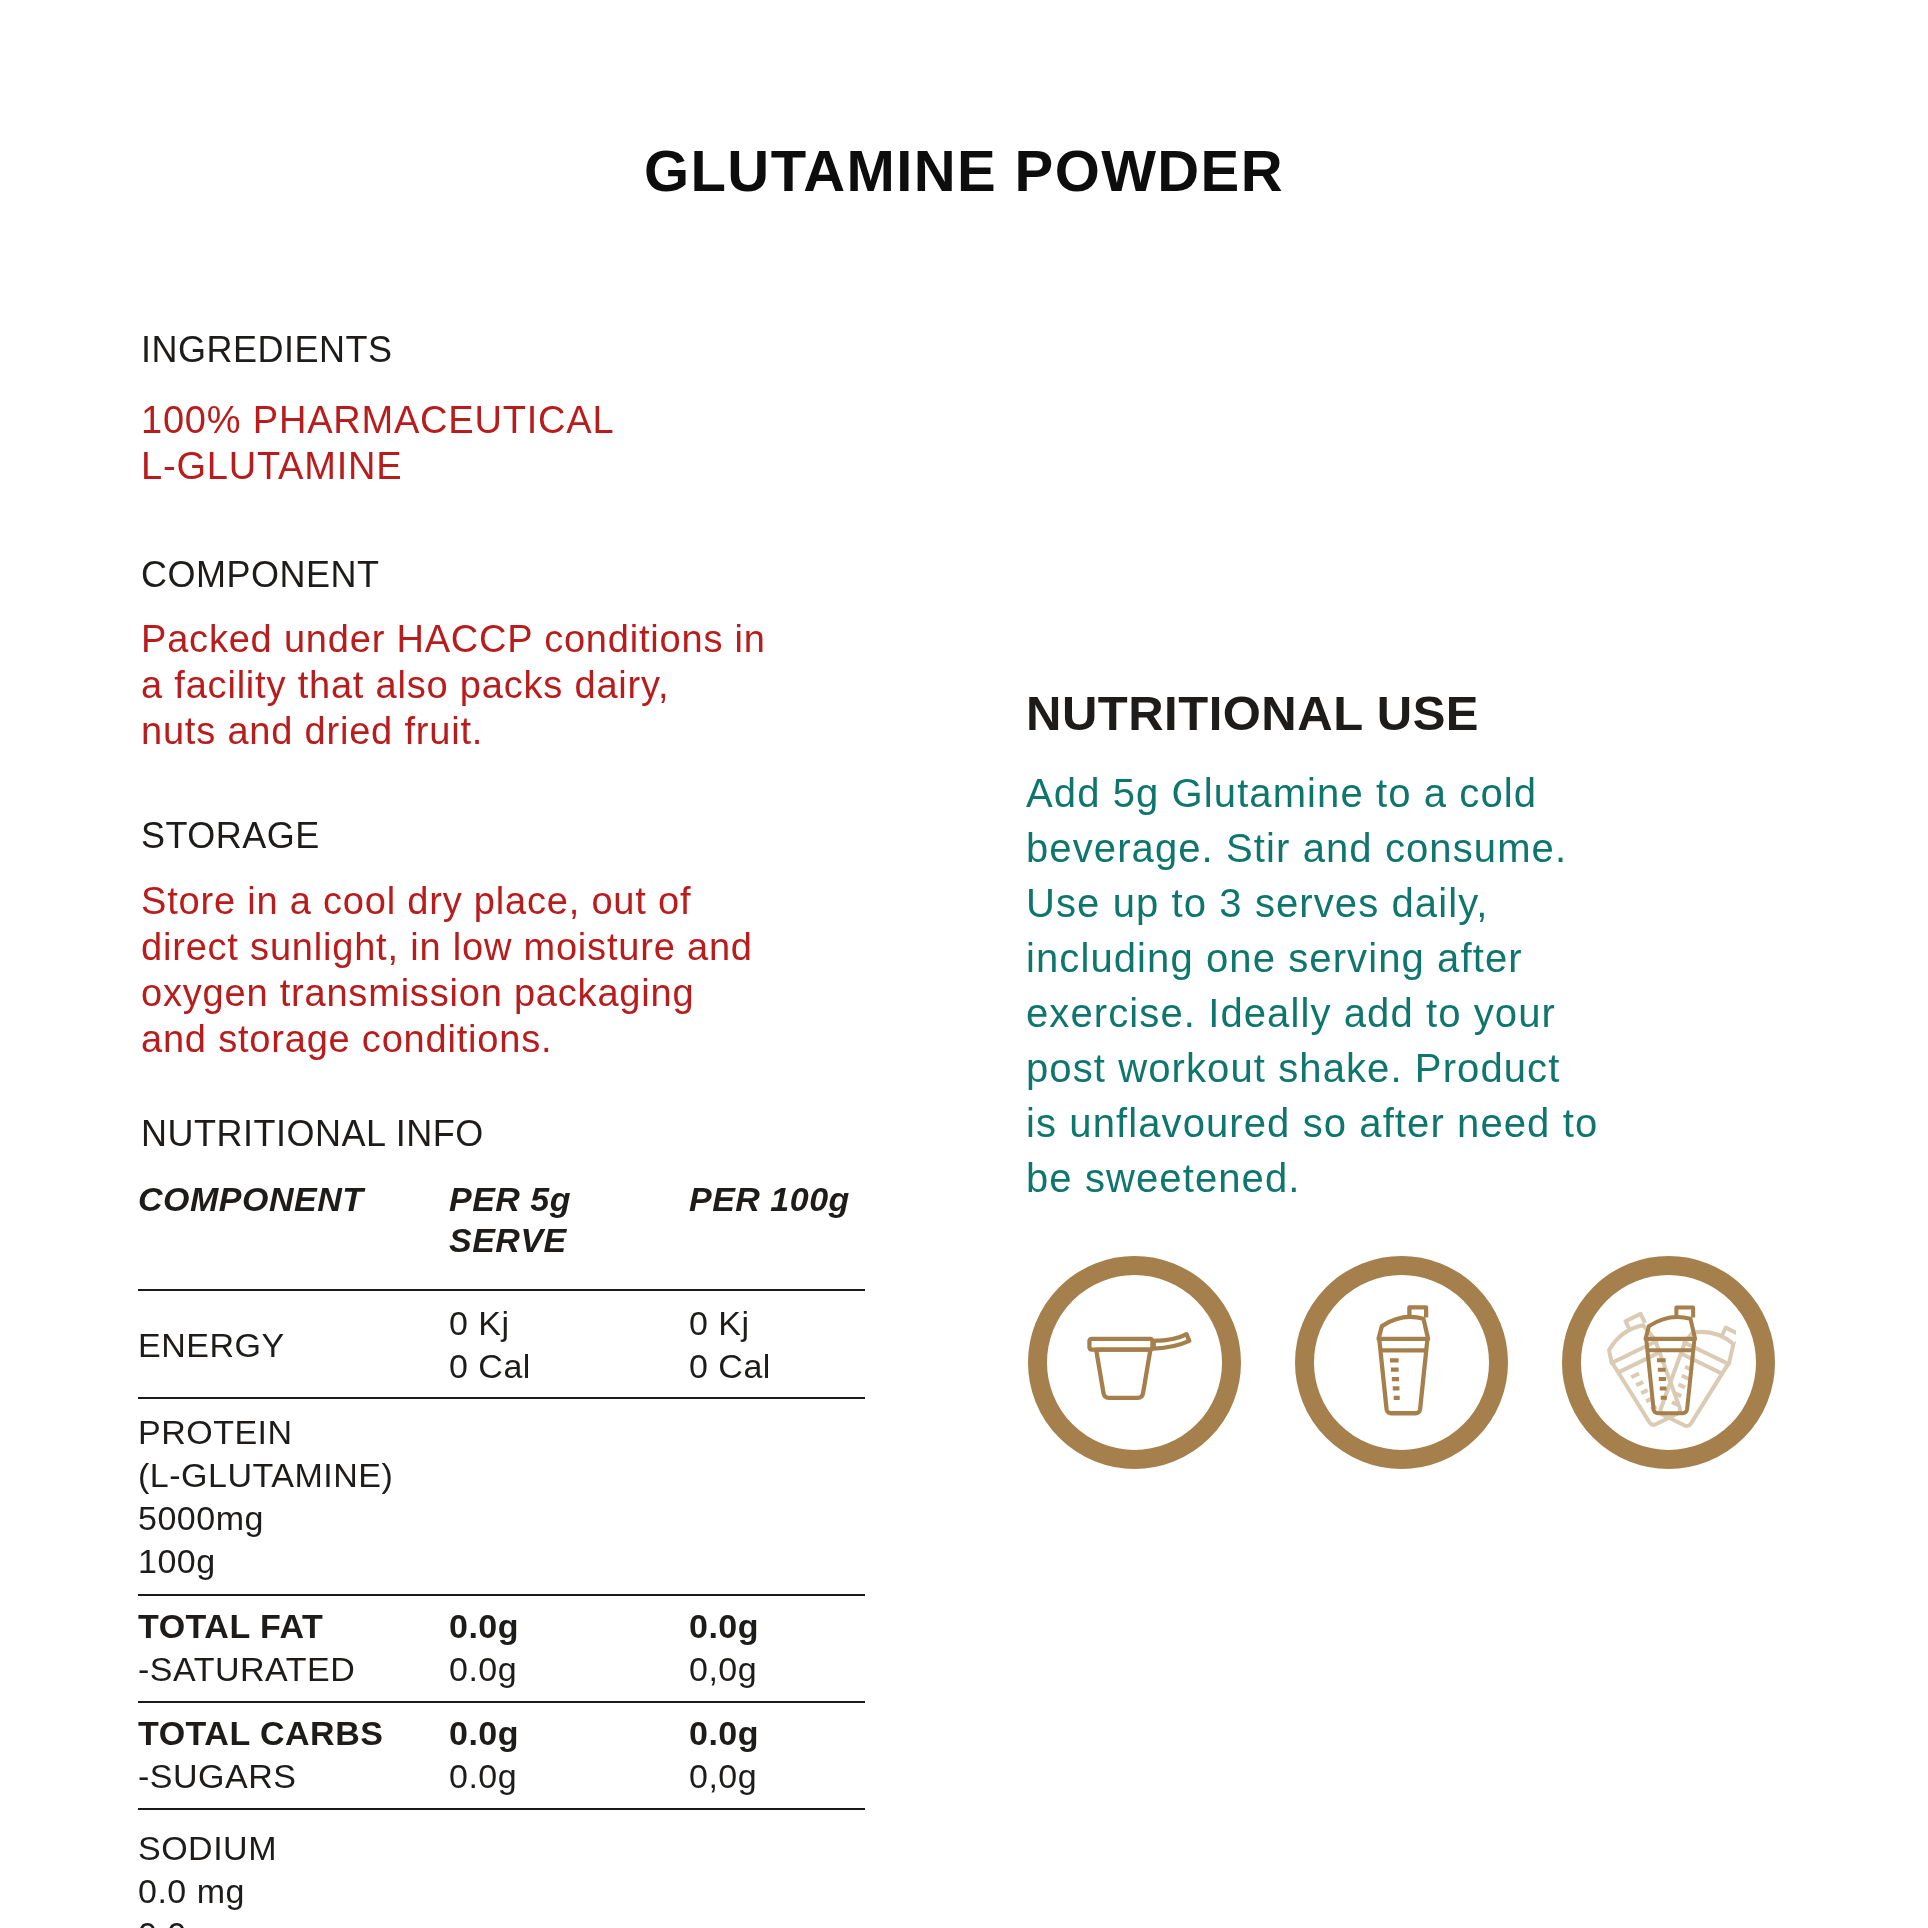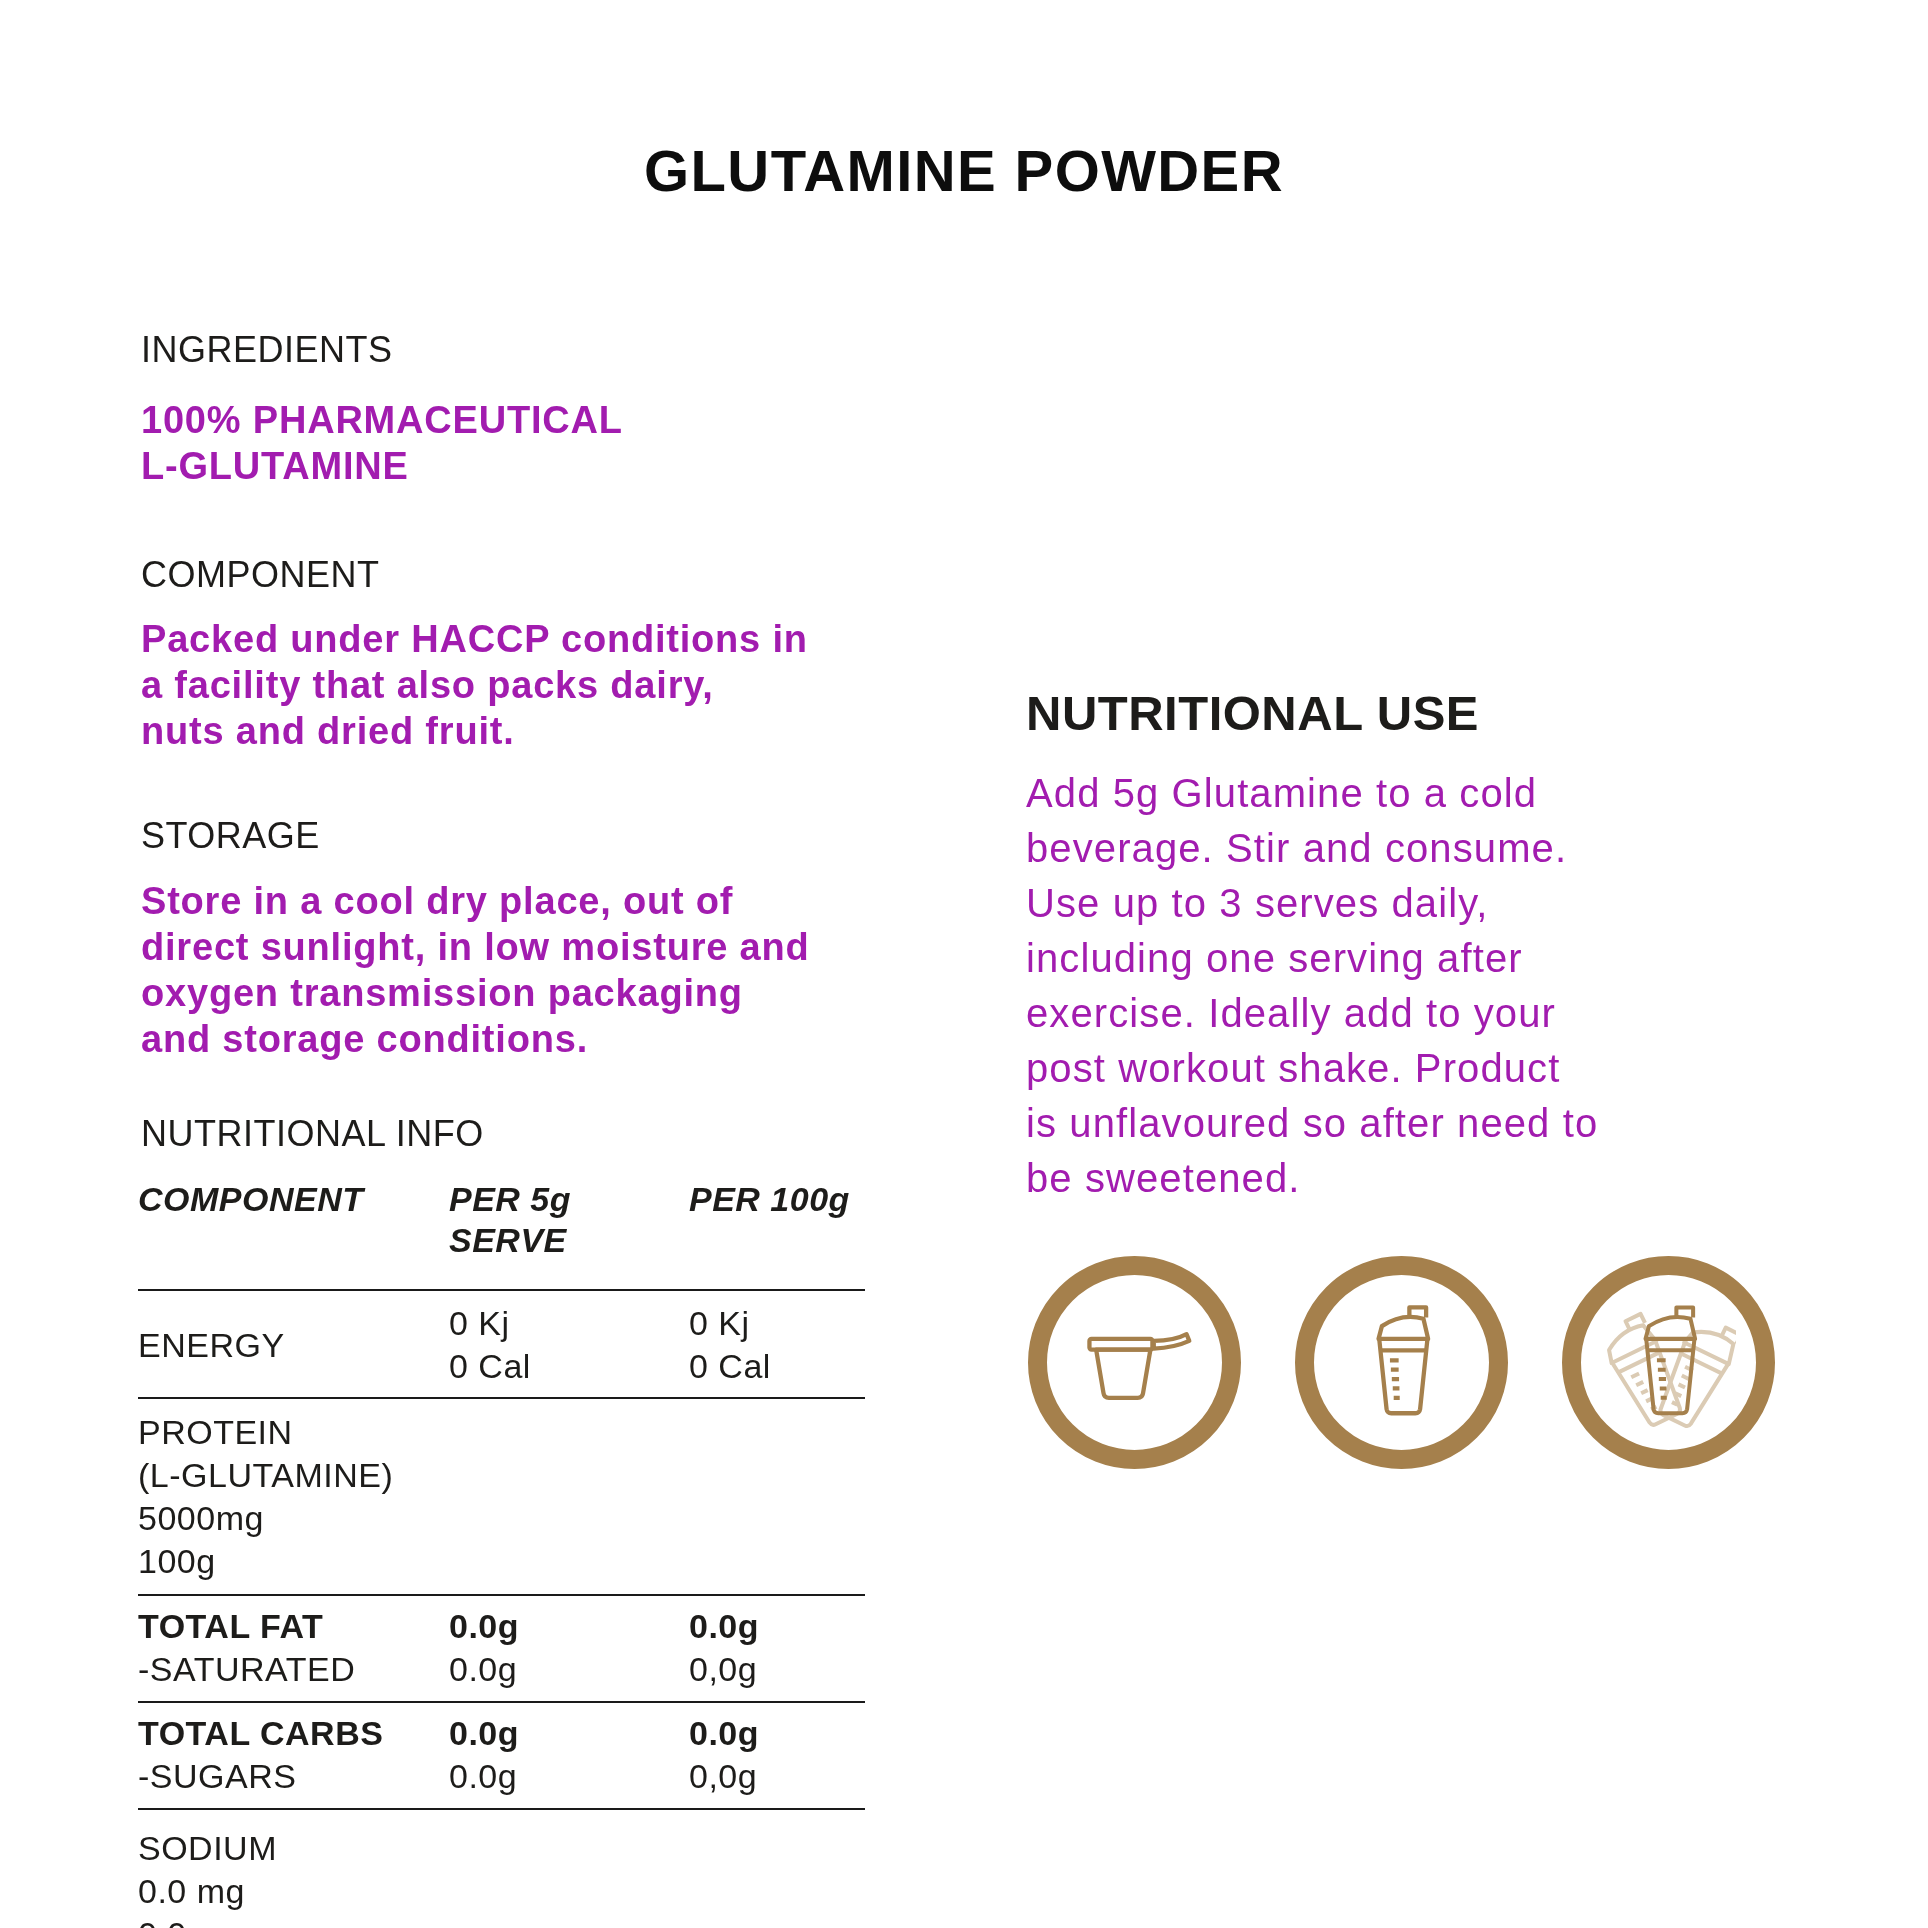--- a/index.html
+++ b/index.html
@@ -16,21 +16,21 @@
   
   .title{
     position:absolute;top:90px;left:0;width:1928px;text-align:center;
     font-size:58px;font-weight:700;letter-spacing:1.4px;color:#0d0d0d;
   }
   
   .sec-h{
     position:absolute;left:141px;font-size:36px;font-weight:400;letter-spacing:0.5px;
   }
   .sec-b{
-    position:absolute;left:141px;font-size:38px;line-height:46px;letter-spacing:0.8px;color:#a21caf;font-weight:bold;
+    position:absolute;left:141px;font-size:38px;line-height:46px;letter-spacing:0.8px;color:#b91c1c;
   }
   #ingredients-h{top:282px}
   #ingredients-b{top:350px}
   #allergens-h{top:507px}
   #allergens-b{top:569px}
   #storage-h{top:768px}
   #storage-b{top:831px}
   #nutrition-h{top:1066px}
 
   
@@ -53,21 +53,21 @@
   .vcenter{display:flex;flex-direction:column;justify-content:center;}
   .b{font-weight:700;}
 
   
   .rec-h{
     position:absolute;left:1026px;top:638px;
     font-size:49px;font-weight:700;letter-spacing:0.5px;
   }
   .rec-b{
     position:absolute;left:1026px;top:719px;
-    font-size:40px;line-height:55px;letter-spacing:1.1px;color:#a21caf;
+    font-size:40px;line-height:55px;letter-spacing:1.1px;color:#0f766e;
   }
   
   .icons{
     position:absolute;left:1028px;top:1209px;display:flex;gap:54px;
   }
   .icircle{
     width:175px;height:175px;border:19px solid var(--brown);border-radius:50%;
     display:flex;align-items:center;justify-content:center;background:#fff;
   }
   .icircle svg{display:block;}

